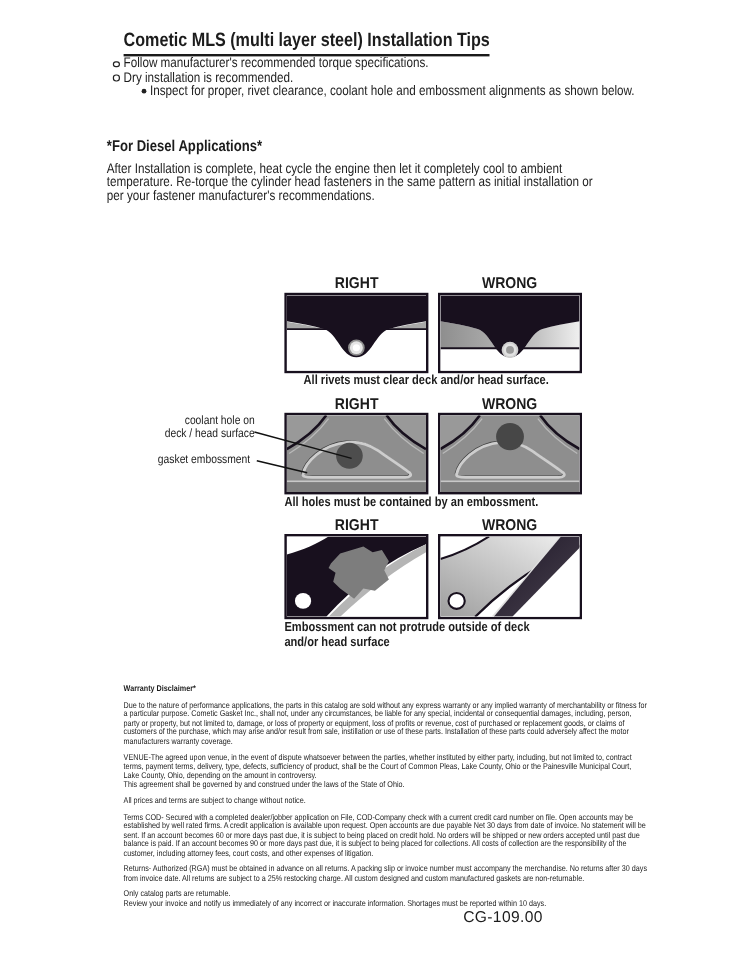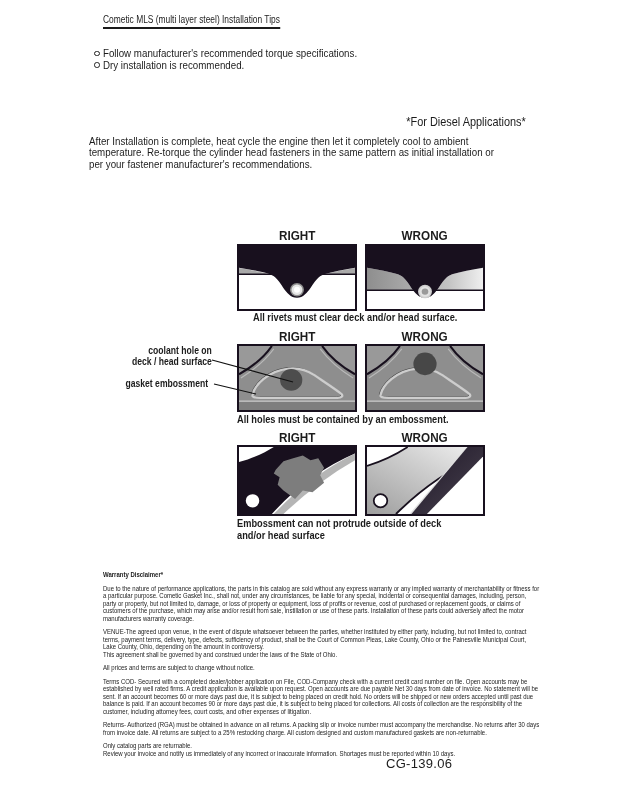--- a/index.html
+++ b/index.html
@@ -7,44 +7,44 @@
     width:618px;height:800px;background:#ffffff;position:relative;overflow:hidden;
     font-family:"Liberation Sans","DejaVu Sans",sans-serif;color:#1c1c1c;
     -webkit-font-smoothing:antialiased;
   }
   .abs{position:absolute;}
   
   .cond{transform:scaleX(0.84);transform-origin:0 0;display:block;}
   .cond-r{transform:scaleX(0.86);transform-origin:100% 0;display:block;}
 
   .doc-title{
-    left:103px;top:14px;font-size:10px;font-weight:normal;white-space:nowrap;
+    left:103px;top:25px;font-size:16px;font-weight:bold;white-space:nowrap;
   }
   .doc-title .cond{border-bottom:2px solid #1a1a1a;padding-bottom:2px;display:inline-block;}
 
   .bullets{left:94px;top:47px;width:520px;font-size:11.6px;line-height:11.7px;}
   .b-row{display:flex;align-items:flex-start;text-align:center;}
   .b-marker{flex:0 0 auto;width:3.5px;height:3.5px;border:1px solid #222;border-radius:50%;margin:3.5px 3px 0 0;}
   .b-sub{margin-left:24px;}
   .b-marker-f{flex:0 0 auto;width:4px;height:4px;background:#222;border-radius:50%;margin:3.5px 3px 0 0;}
   .b-text{white-space:nowrap;}
 
   .diesel{left:89px;top:116px;width:520px;font-size:11.6px;line-height:11.7px;}
-  .diesel-h{font-size:13px;font-weight:normal;margin:0 0 7px 0;text-align:right;}
+  .diesel-h{font-size:13px;font-weight:bold;margin:0 0 7px 0;}
   .diesel p{margin:0 0 10px 0;width:500px;}
 
   .fig-label{font-size:13px;font-weight:bold;text-align:center;width:120px;}
   .fig-label span{transform:scaleX(0.9);display:inline-block;}
   .fig-frame{width:120px;border:2.5px solid #18101e;box-sizing:border-box;background:#fff;overflow:hidden;}
   .fig-frame svg{display:block;width:100%;height:100%;}
   .fig-caption{font-size:11px;font-weight:bold;line-height:11.5px;}
   .fig-caption .cond{white-space:nowrap;}
   .fig-caption.wrap .cond{white-space:normal;width:255px;}
 
-  .anno{font-size:10px;font-weight:bold;line-height:11px;text-align:right;}
+  .anno{font-size:10px;font-weight:normal;line-height:11px;text-align:right;}
 
   .fineprint{left:103px;top:571px;width:509px;font-size:7px;line-height:7.5px;transform:scaleX(0.857);transform-origin:0 0;}
   .fineprint .fp-h{font-weight:bold;margin-bottom:6px;}
   .fineprint .fp-p{margin-bottom:6px;}
   .footer-code{left:386px;top:756px;font-size:13px;letter-spacing:.3px;}
 </style>
 </head>
 <body>
 
 <div class="abs doc-title">
@@ -52,20 +52,24 @@
 </div>
 
 <div class="abs bullets">
   <div class="b-row">
     <span class="b-marker"></span>
     <span class="b-text cond">Follow manufacturer's recommended torque specifications.</span>
   </div>
   <div class="b-row">
     <span class="b-marker"></span>
     <span class="b-text cond">Dry installation is recommended.</span>
+  </div>
+  <div class="b-row b-sub">
+    <span class="b-marker-f"></span>
+    <span class="b-text cond">Inspect for proper, rivet clearance, coolant hole and embossment alignments as shown below.</span>
   </div>
 </div>
 
 <div class="abs diesel">
   <div class="diesel-h">
     <span class="cond">*For Diesel Applications*</span>
   </div>
   <p>
       <span class="cond">After Installation is complete, heat cycle the engine then let it completely cool to ambient temperature. Re-torque the cylinder head fasteners in the same pattern as initial installation or per your fastener manufacturer's recommendations.</span>
     </p>
@@ -215,13 +219,13 @@
   </div>
   <div class="fp-p">All prices and terms are subject to change without notice.</div>
   <div class="fp-p">Terms COD- Secured with a completed dealer/jobber application on File, COD-Company check with a current credit card number on file.  Open accounts may be established by well rated firms.  A credit application is available upon request.  Open accounts are due payable Net 30 days from date of invoice.  No statement will be sent.  If an account becomes 60 or more days past due, it is subject to being placed on credit hold.  No orders will be shipped or new orders accepted until past due balance is paid.  If an account becomes 90 or more days past due, it is subject to being placed for collections.  All costs of collection are the responsibility of the customer, including attorney fees, court costs, and other expenses of litigation.</div>
   <div class="fp-p">Returns- Authorized (RGA) must be obtained in advance on all returns.  A packing slip or invoice number must accompany the merchandise.  No returns after 30 days from invoice date.  All returns are subject to a 25% restocking charge.  All custom designed and custom manufactured gaskets are non-returnable.</div>
   <div class="fp-p">
     <div>Only catalog parts are returnable.</div>
     <div>Review your invoice and notify us immediately of any incorrect or inaccurate information.  Shortages must be reported within 10 days.</div>
   </div>
 </div>
 
-<div class="abs footer-code">CG-139.06</div>
+<div class="abs footer-code">CG-109.00</div>
 
 </body></html>

